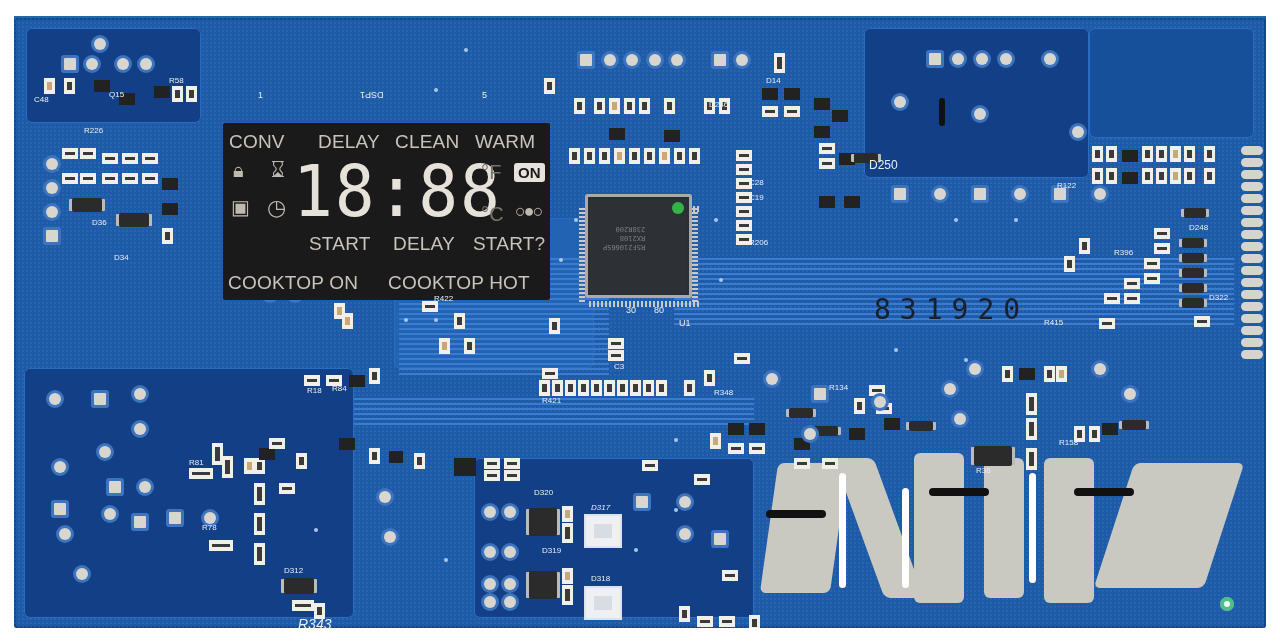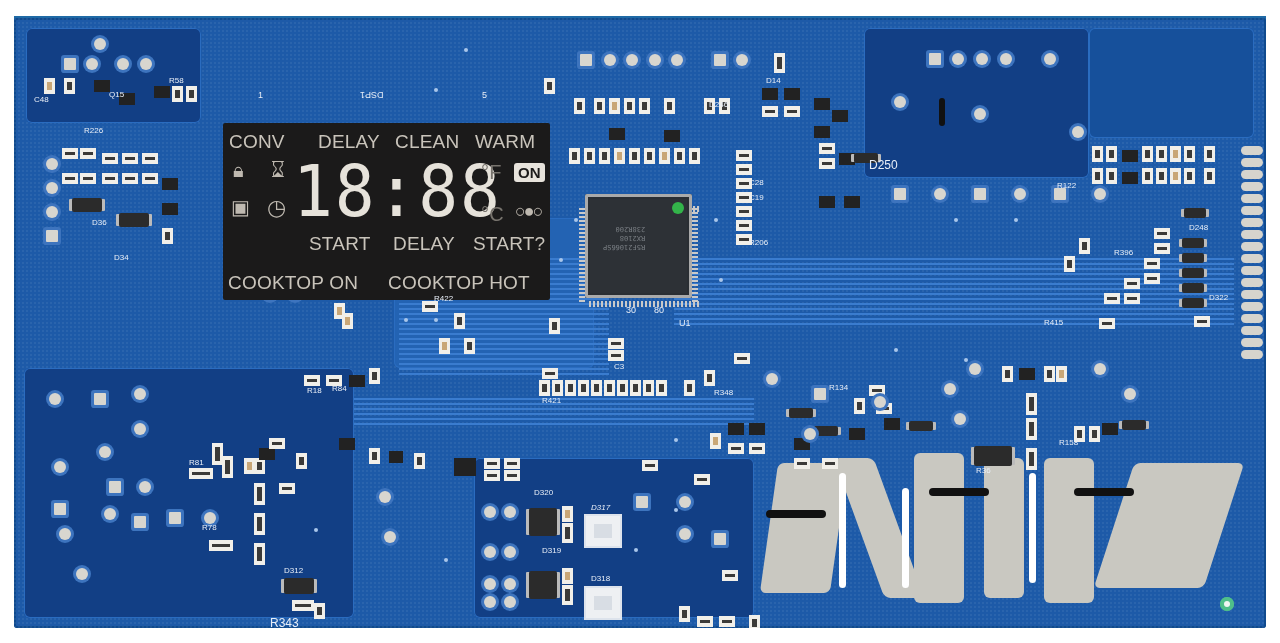--- a/index.html
+++ b/index.html
@@ -195,20 +195,21 @@
     <div class="mcu-text">
       <div>R5F21066SP</div>
       <div>RX2108</div>
       <div>238R200</div>
     </div>
   </div>
   <span class="silk-label" style="left:612px;top:287px;">30</span>
   <span class="silk-label" style="left:640px;top:287px;">80</span>
   <span class="silk-label" style="left:665px;top:300px;">U1</span>
 
+  <span class="silk-num" style="left:860px;top:275px;">831920</span>
 
   <div>
     <div class="smd h" style="left:88px;top:135px;"></div>
       <div class="smd h" style="left:108px;top:135px;"></div>
       <div class="smd h" style="left:128px;top:135px;"></div>
     <div class="smd h" style="left:88px;top:155px;"></div>
       <div class="smd h" style="left:108px;top:155px;"></div>
       <div class="smd h" style="left:128px;top:155px;"></div>
     <div class="smd h" style="left:48px;top:130px;background:#f1efe9;"></div>
       <div class="smd h" style="left:66px;top:130px;"></div>
@@ -478,21 +479,21 @@
   <span class="silk-label" style="left:1195px;top:275px;font-size:8px;">D322</span>
   <span class="silk-label" style="left:1030px;top:300px;font-size:8px;">R415</span>
   <span class="silk-label" style="left:100px;top:235px;font-size:8px;">D34</span>
   <span class="silk-label" style="left:78px;top:200px;font-size:8px;">D36</span>
   <span class="silk-label" style="left:520px;top:470px;font-size:8px;">D320</span>
   <span class="silk-label" style="left:577px;top:485px;font-size:8px;font-style:italic;">D317</span>
   <span class="silk-label" style="left:577px;top:556px;font-size:8px;">D318</span>
   <span class="silk-label" style="left:528px;top:528px;font-size:8px;">D319</span>
   <span class="silk-label" style="left:962px;top:448px;font-size:8px;">R36</span>
   <span class="silk-label" style="left:270px;top:548px;font-size:8px;">D312</span>
-  <span class="silk-label" style="left:256px;top:598px;font-size:12px;">R343</span>
+  <span class="silk-label" style="left:284px;top:598px;font-size:14px;font-style:italic;">R343</span>
   <span class="silk-label" style="left:188px;top:505px;font-size:8px;">R78</span>
   <span class="silk-label" style="left:175px;top:440px;font-size:8px;">R81</span>
   <span class="silk-label" style="left:318px;top:366px;font-size:8px;">R84</span>
   <span class="silk-label" style="left:293px;top:368px;font-size:8px;">R18</span>
   <span class="silk-label" style="left:528px;top:378px;font-size:8px;">R421</span>
   <span class="silk-label" style="left:420px;top:276px;font-size:8px;">R422</span>
   <span class="silk-label" style="left:600px;top:344px;font-size:8px;">C3</span>
   <span class="silk-label" style="left:700px;top:370px;font-size:8px;">R348</span>
   <span class="silk-label" style="left:815px;top:365px;font-size:8px;">R134</span>
   <span class="silk-label" style="left:1045px;top:420px;font-size:8px;">R158</span>

